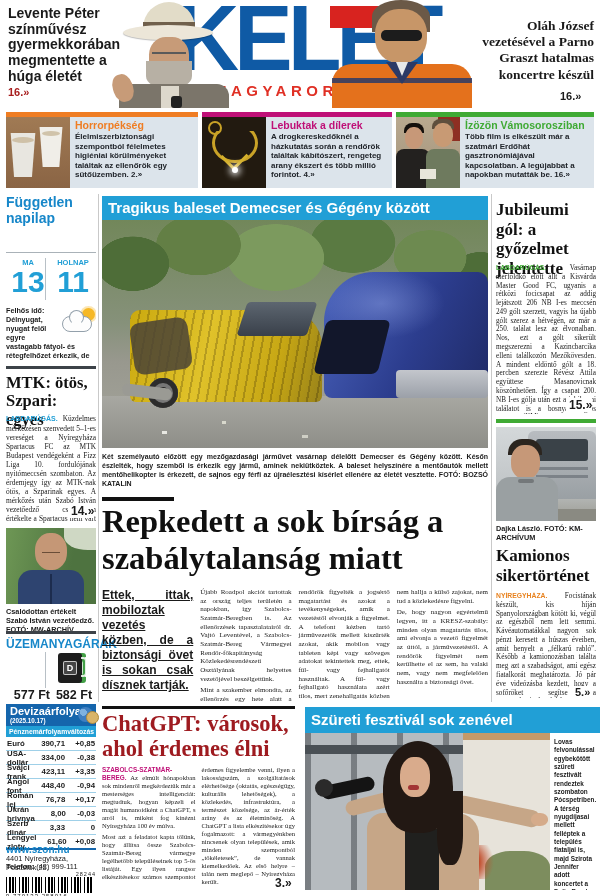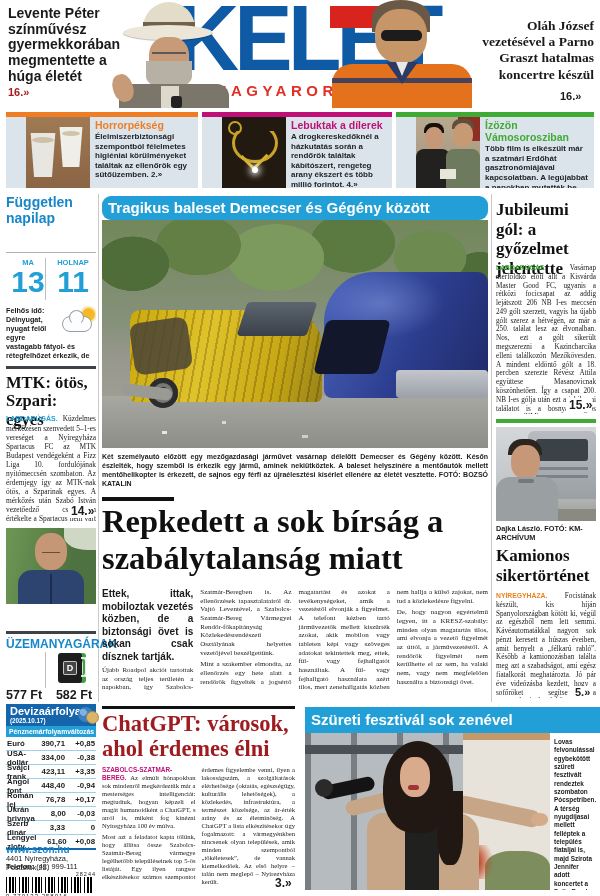--- a/index.html
+++ b/index.html
@@ -11,21 +11,21 @@
               transform:scaleX(.95);transform-origin:left top;line-height:1;}
   .mast-sub{font-size:15px;font-weight:bold;color:#e03025;letter-spacing:4.5px;}
   .hl-teaser{font-size:14px;font-weight:bold;line-height:1.12;width:126px;}
   .hl-ref{color:#a81e1e;font-weight:bold;font-size:11px;margin-top:2px;}
   .hr-teaser{font-family:"Liberation Serif",serif;font-weight:bold;font-size:13.5px;
              line-height:1.2;width:128px;text-align:right;}
   .hr-ref{font-weight:bold;font-size:11px;text-align:right;margin-top:2px;}
   
   .tbox{position:absolute;top:112px;height:76px;}
   .tbar{height:5px;}
-  .tcontent{display:flex;background:#dce4eb;height:71px;overflow:hidden;padding-left:20px;}
+  .tcontent{display:flex;background:#dce4eb;height:71px;overflow:hidden;}
   .timg{width:64px;flex:none;position:relative;overflow:hidden;}
   .ttext{flex:1;padding:2px 5px;overflow:hidden;}
   .ttitle{font-size:10.5px;font-weight:bold;line-height:1.15;}
   .tbody{font-size:8px;font-weight:bold;color:#20242a;line-height:1.2;margin-top:1px;}
   .tref{font-weight:bold;}
   
   .side{left:6px;width:90px;}
   .tagline{font-size:14px;font-weight:bold;color:#1787c9;}
   .meta{font-size:7.8px;font-weight:bold;line-height:1.23;}
   .hline{height:1px;background:#aab2b8;}
@@ -78,21 +78,21 @@
   
   .bluebar{background:#219fd6;color:#fff;font-weight:bold;font-size:15px;line-height:24px;
            padding-left:6px;overflow:hidden;white-space:nowrap;}
   .photo{position:absolute;overflow:hidden;background:#ccc;}
   .mcapt{font-size:7px;font-weight:bold;line-height:1.3;text-align:justify;}
   .kbar{background:#111;}
   .mhead{font-family:"Liberation Serif",serif;font-weight:bold;font-size:32.5px;line-height:1.15;color:#101010;}
   .mbody{column-count:4;column-gap:7px;font-family:"Liberation Serif",serif;font-size:7px;
          line-height:1.24;text-align:justify;overflow:hidden;}
   .mbody p{margin:0 0 3px 0;}
-  .lede{font-family:"Liberation Sans",sans-serif;font-weight:bold;font-size:10px;line-height:1.25;}
+  .lede{font-family:"Liberation Sans",sans-serif;font-weight:bold;font-size:12px;line-height:1.25;text-decoration:underline;}
   .rtag{font-family:"Liberation Sans",sans-serif;font-weight:bold;font-size:7.2px;line-height:1.3;}
   .rtag .blue{color:#219fd6;display:block;} .rtag .cont{display:block;color:#111;}
   .ghead{font-family:"Liberation Serif",serif;font-weight:bold;font-size:22.5px;line-height:1.1;color:#9e1b20;}
   .gbody{column-count:2;column-gap:6px;font-family:"Liberation Serif",serif;font-size:6.6px;
          line-height:1.22;text-align:justify;overflow:hidden;}
   .gbody p{margin:0 0 3px 0;}
   .rc-body{font-family:"Liberation Serif",serif;font-size:7.2px;line-height:1.22;text-align:justify;overflow:hidden;}
   .rc-head{font-family:"Liberation Serif",serif;font-weight:bold;font-size:17px;line-height:1.15;color:#111;}
   .greenbar{background:#3faa34;}
   .sz-capt{font-size:6.4px;font-weight:bold;line-height:1.3;}
@@ -221,35 +221,36 @@
   <div class="abs pref" style="left:68px;top:504px;font-size:12px;">14.»</div>
 
   <div class="photo" style="left:6px;top:528px;width:90px;height:76px;">
     <div class="abs" style="inset:0;background:linear-gradient(100deg,#6e9755,#4e7340 70%);"></div>
     <div class="abs" style="left:58px;top:0;width:40px;height:22px;background:#cfd8c4;border-radius:0 0 0 60%;"></div>
     <div class="abs" style="left:29px;top:5px;width:32px;height:37px;background:#c59776;border-radius:46%;"></div>
     <div class="abs" style="left:36px;top:24px;width:18px;height:5px;border-top:1.5px solid #6a4d38;"></div>
     <div class="abs" style="left:12px;top:42px;width:66px;height:34px;background:#2e4470;border-radius:14px 14px 0 0;"></div>
     <div class="abs" style="left:44px;top:46px;width:2px;height:30px;background:#1c2c4e;"></div>
   </div>
+  <div class="abs side capt" style="top:607px;">Csalódottan értékelt Szabó István vezetőedző. FOTÓ: MW-ARCHÍV</div>
   <div class="abs side thick" style="top:631px;"></div>
 
   <div class="abs side fuel-title" style="top:637px;">ÜZEMANYAGÁRAK</div>
   <div class="abs" style="left:14px;top:653px;padding-left:48px;">
     <div class="pump green">
         <span class="plate">95</span>
       </div>
   </div>
   <div class="abs" style="left:45px;top:652px;width:1px;height:36px;background:#b8c0c6;"></div>
   <div class="abs" style="left:58px;top:653px;">
     <div class="pump black">
         <span class="plate">D</span>
       </div>
   </div>
-  <div class="abs price" style="left:6px;top:688px;width:44px;text-align:left;">577 Ft</div>
+  <div class="abs price" style="left:6px;top:688px;width:44px;text-align:right;">577 Ft</div>
   <div class="abs price" style="left:52px;top:688px;width:44px;text-align:center;">582 Ft</div>
 
   <div class="abs side" style="top:704px;">
     <div class="cur-head">
       <div class="cur-title">Devizaárfolyam</div>
       <div class="cur-date">(2025.10.17)</div>
       <span class="globe"></span>
     </div>
     <div class="cur-cols">
       <span>Pénznem</span>
@@ -303,21 +304,21 @@
   <div class="abs side tel" style="top:862px;">
     <b>Telefon:</b>
     <span>(42) 999-111</span>
   </div>
   <div class="abs" style="left:6px;top:871px;width:90px;">
     <div class="bctop" style="text-align:right;">28244</div>
     <div class="bars"></div>
     <div class="bcdigits">9 770133 258016</div>
   </div>
 
-  <div class="abs bluebar" style="left:102px;top:196px;width:380px;height:24px;border-radius:9px;">Tragikus baleset Demecser és Gégény között</div>
+  <div class="abs bluebar" style="left:102px;top:196px;width:380px;height:24px;">Tragikus baleset Demecser és Gégény között</div>
 
   <div class="photo" style="left:102px;top:220px;width:386px;height:228px;">
     <div class="abs" style="inset:0;background:linear-gradient(#72875a 0%,#86917a 45%,#98988e 62%,#a6a69e 100%);"></div>
     <div class="abs" style="left:0;top:0;width:100%;height:125px;background:
       radial-gradient(60px 45px at 8% 35%, #4e6d38 60%, transparent 61%),
       radial-gradient(70px 50px at 25% 20%, #637f45 60%, transparent 61%),
       radial-gradient(80px 55px at 45% 30%, #7c9a5e 60%, transparent 61%),
       radial-gradient(70px 50px at 65% 18%, #5a7a42 60%, transparent 61%),
       radial-gradient(60px 45px at 85% 30%, #6d8a50 60%, transparent 61%),
       radial-gradient(50px 40px at 98% 45%, #4e6d38 60%, transparent 61%);"></div>

